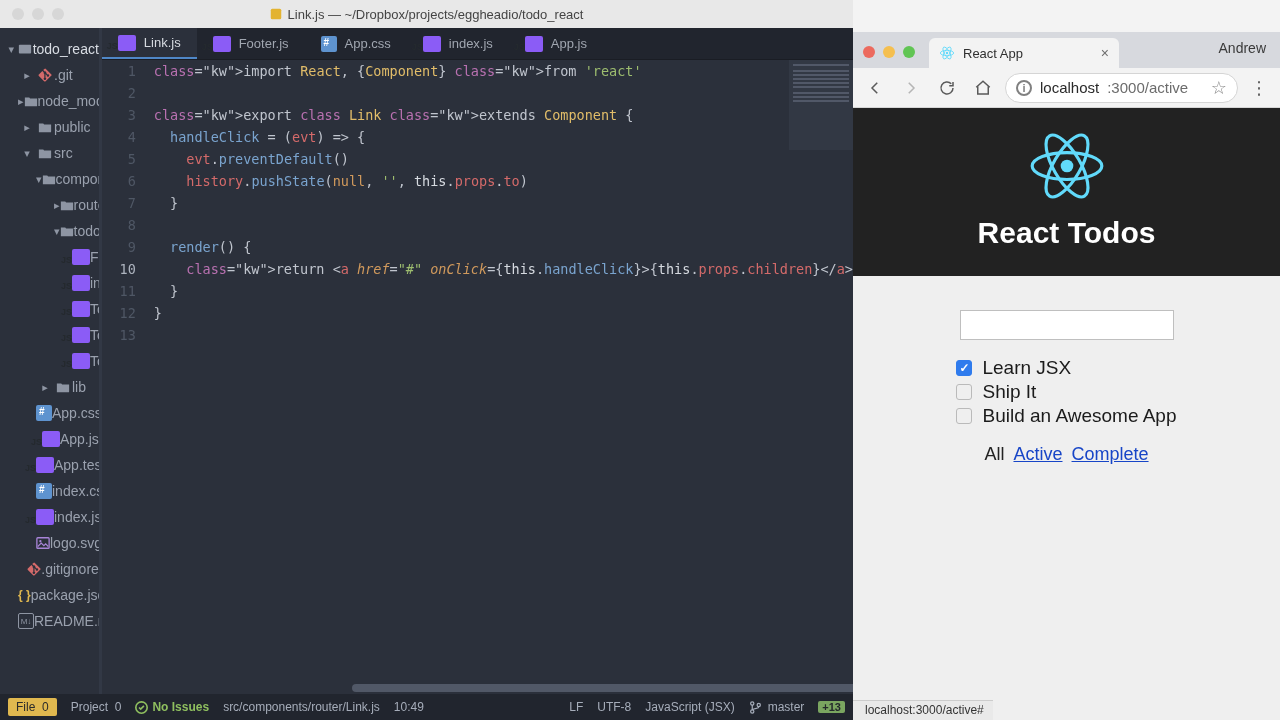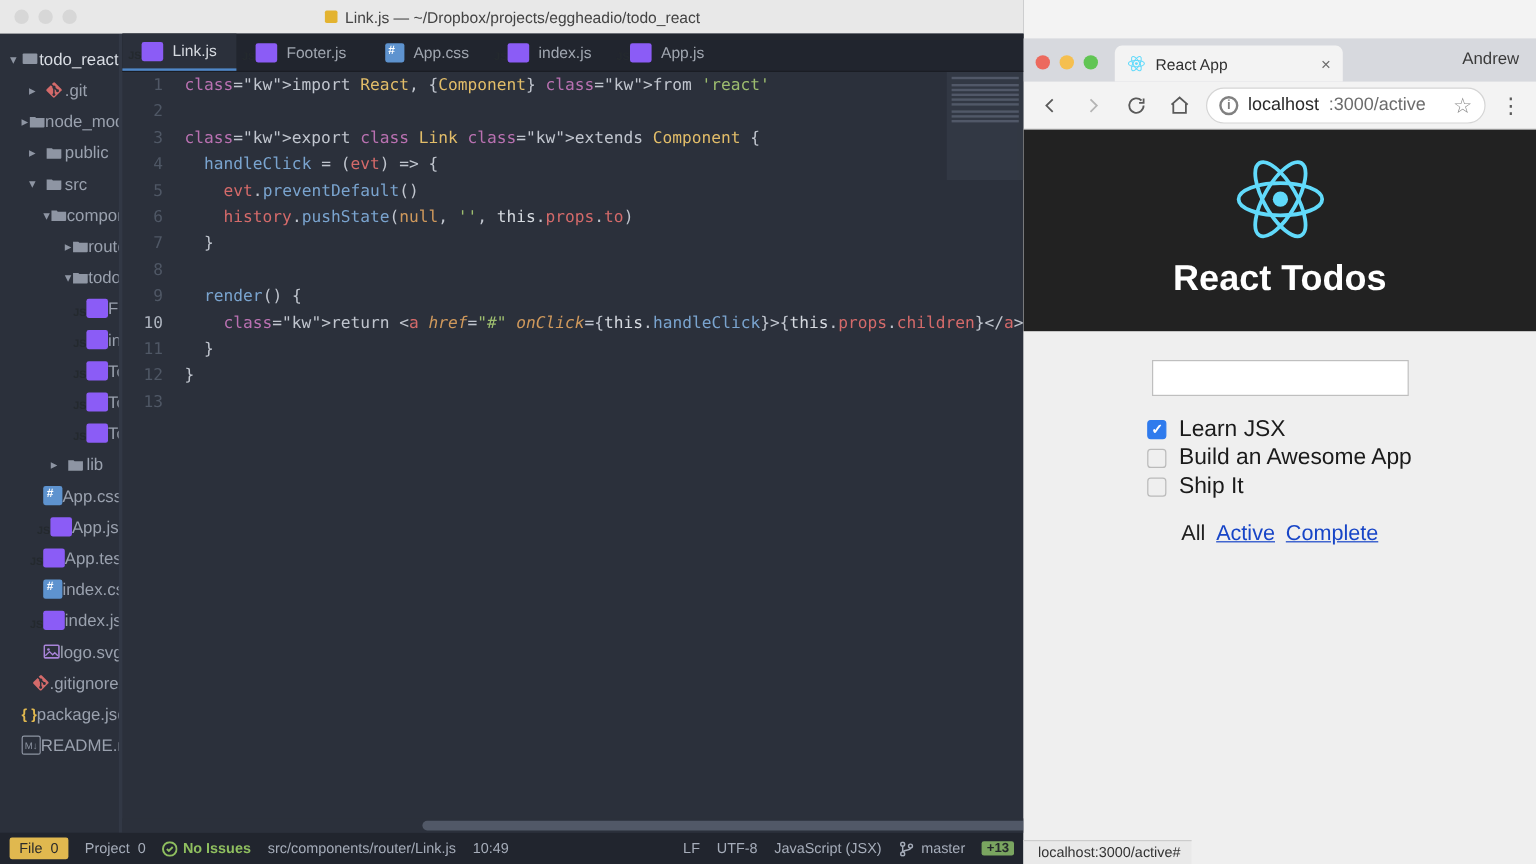--- a/index.html
+++ b/index.html
@@ -90,21 +90,21 @@
   .omnibox .host{color:#2a2a2a;}
   .omnibox .path{color:#6c6c6c;}
   .star{margin-left:auto;color:#8a8a8a;font-size:18px;cursor:pointer;}
   .menu{font-size:18px;color:#5a5a5a;cursor:pointer;padding:0 4px;}
 
   .page { flex:1; background:#efefef; position:relative; }
   .page-header { background:#222; color:#fff; text-align:center; padding:20px 0 26px; }
   .react-logo { width:76px; height:76px; margin:0 auto 12px; }
   .react-logo svg{width:100%;height:100%;}
   .page-header h1{font-size:30px; font-weight:700;}
-  .todo-app { padding:24px 0 0; display:flex; flex-direction:column; align-items:center; gap:16px;}
+  .todo-app { padding:34px 0 0; display:flex; flex-direction:column; align-items:center; gap:16px;}
   .todo-input { width:214px; height:30px; border:1px solid #bfbfbf; background:#fff; }
   .todo-list { list-style:none; font-size:19px; color:#1b1b1b; }
   .todo-list li{display:flex;align-items:center;gap:10px;height:24px;}
   .cb{width:16px;height:16px;border:1px solid #bababa;border-radius:3px;display:flex;align-items:center;justify-content:center;}
   .cb.checked{background:#2f7bed;border-color:#2f7bed;}
   .cb.checked::after{content:"✓";color:#fff;font-size:12px;font-weight:700;}
   .filters{font-size:18px;}
   .filters a{color:#1745c7;text-decoration:underline;cursor:pointer;}
   .filters a + a{margin-left:4px;}
   .filters a:first-child{text-decoration:none;color:#222;}
@@ -478,25 +478,25 @@
     </div>
     <div class="todo-app">
       <input class="todo-input" style="">
       <ul class="todo-list" id="todo-list">
           <li>
             <span class="cb checked"></span>
             <span>Learn JSX</span>
           </li>
           <li>
             <span class="cb"></span>
-            <span>Build an Awesome App</span>
+            <span>Ship It</span>
           </li>
           <li>
             <span class="cb"></span>
-            <span>Ship It</span>
+            <span>Build an Awesome App</span>
           </li>
         </ul>
       <div class="filters">
         <a>All</a>
         <a>Active</a>
         <a>Complete</a>
       </div>
     </div>
     <div class="statusline">localhost:3000/active#</div>
   </div>

